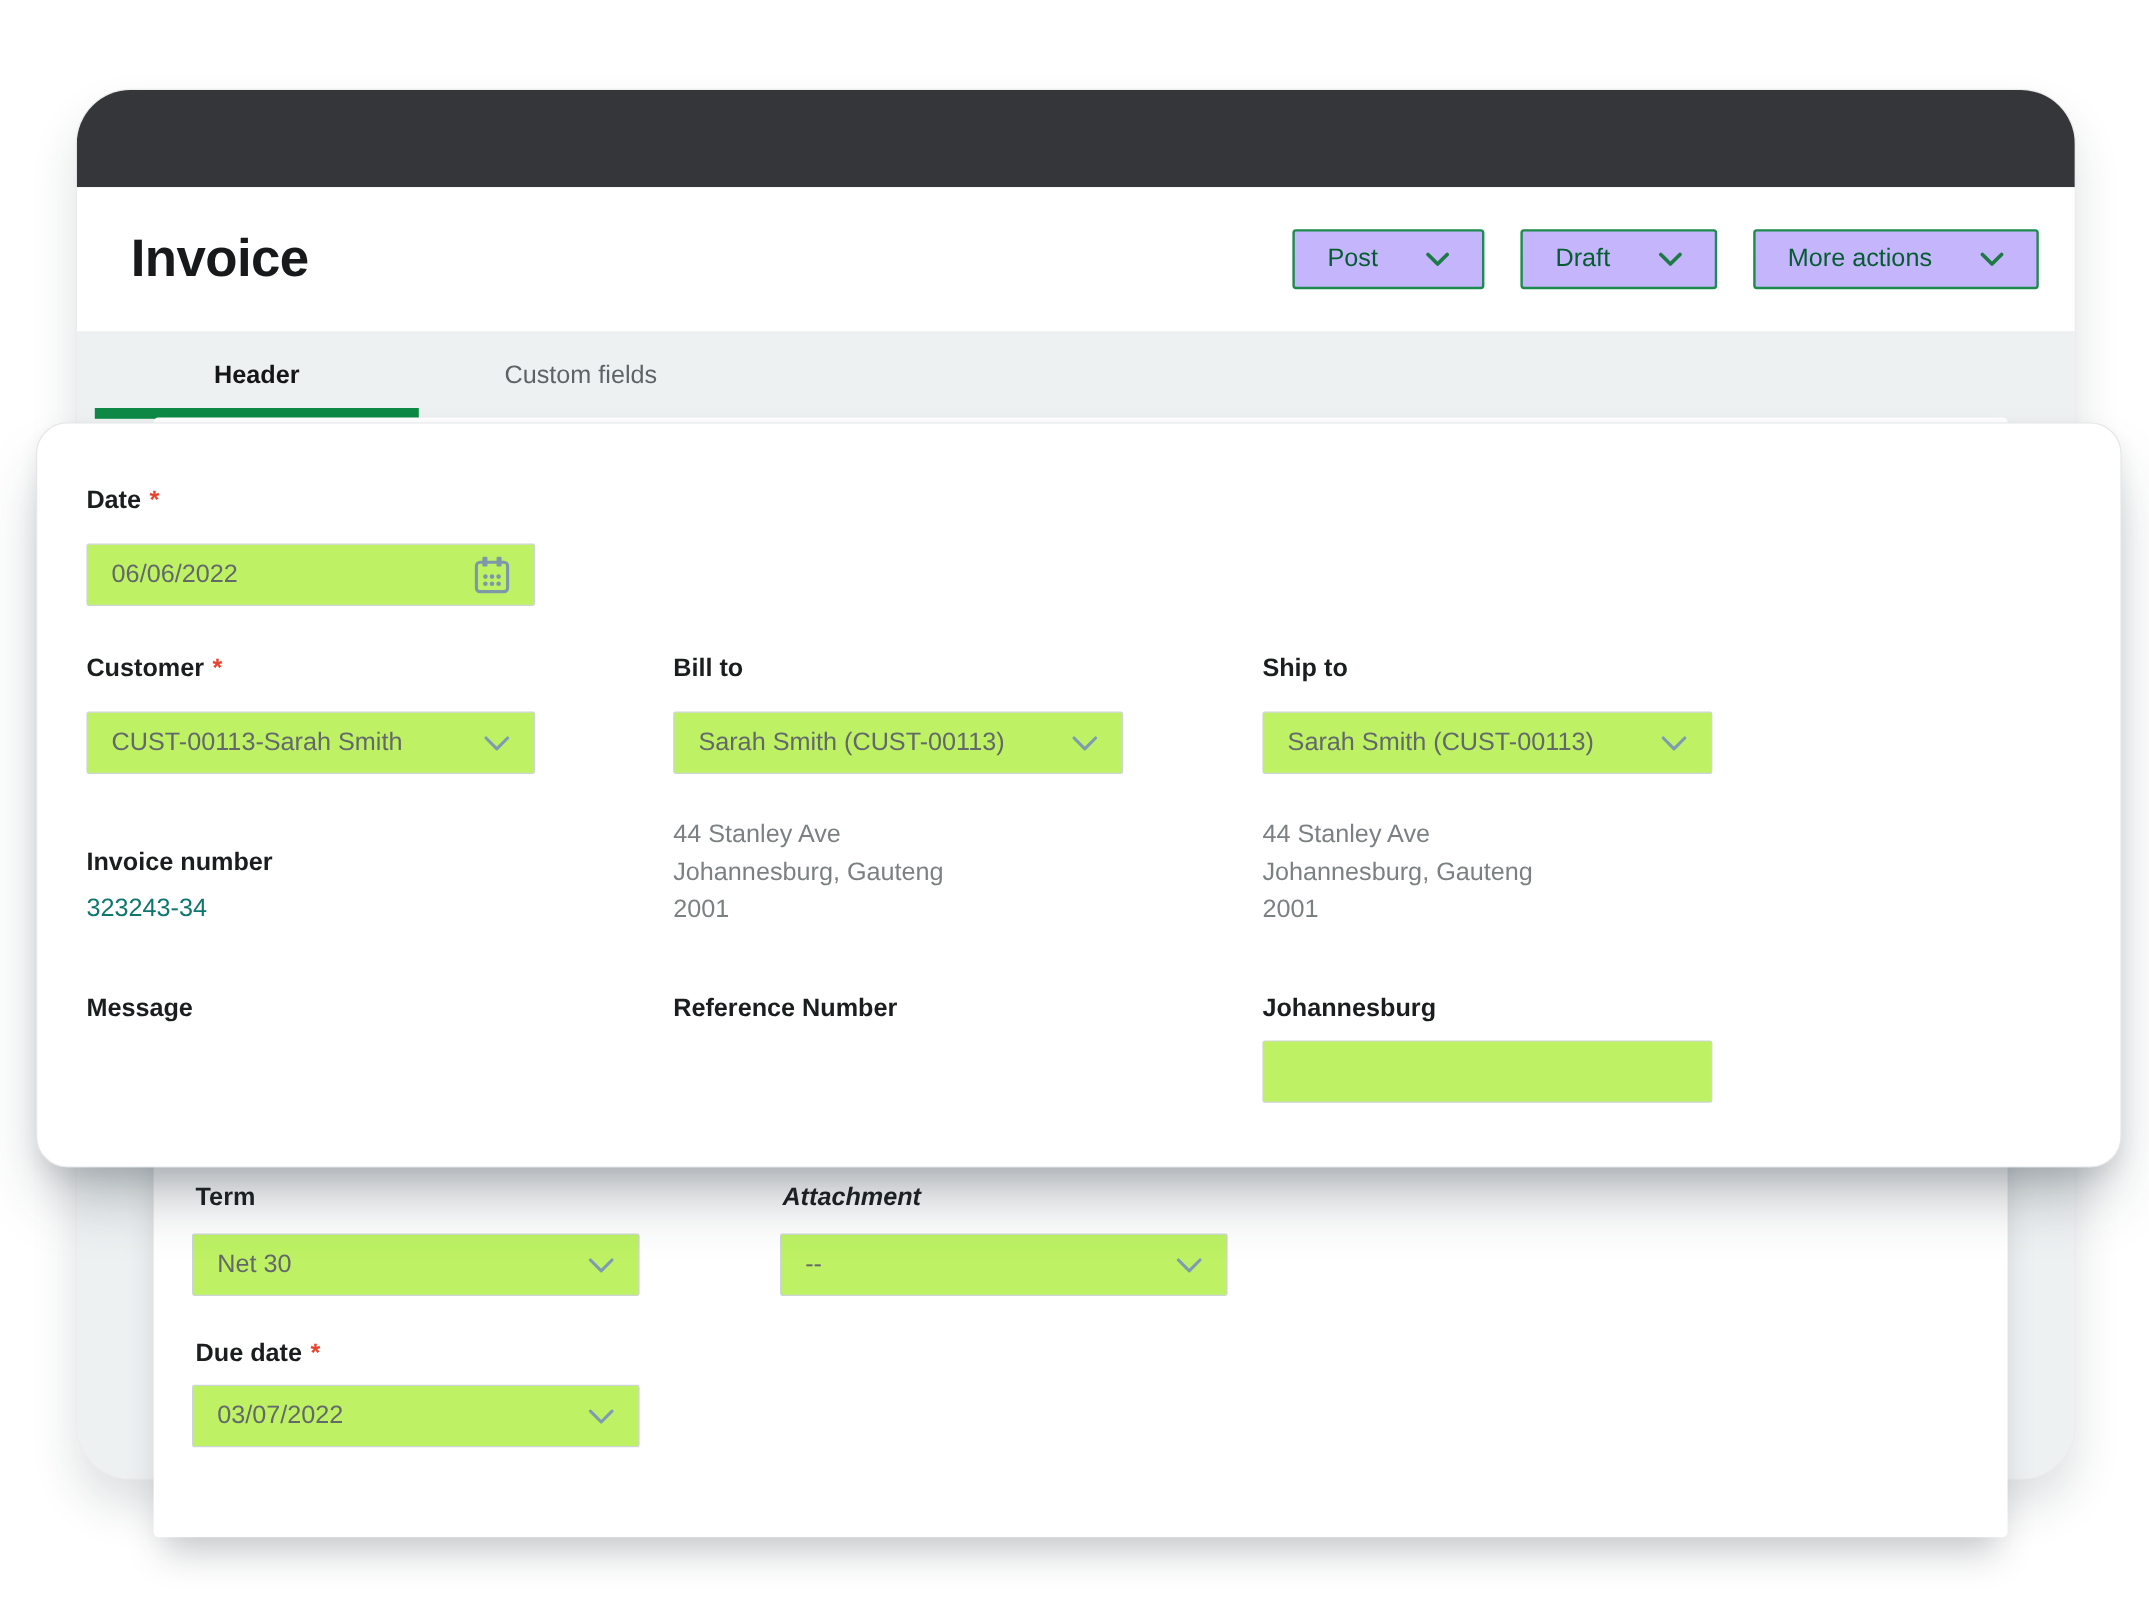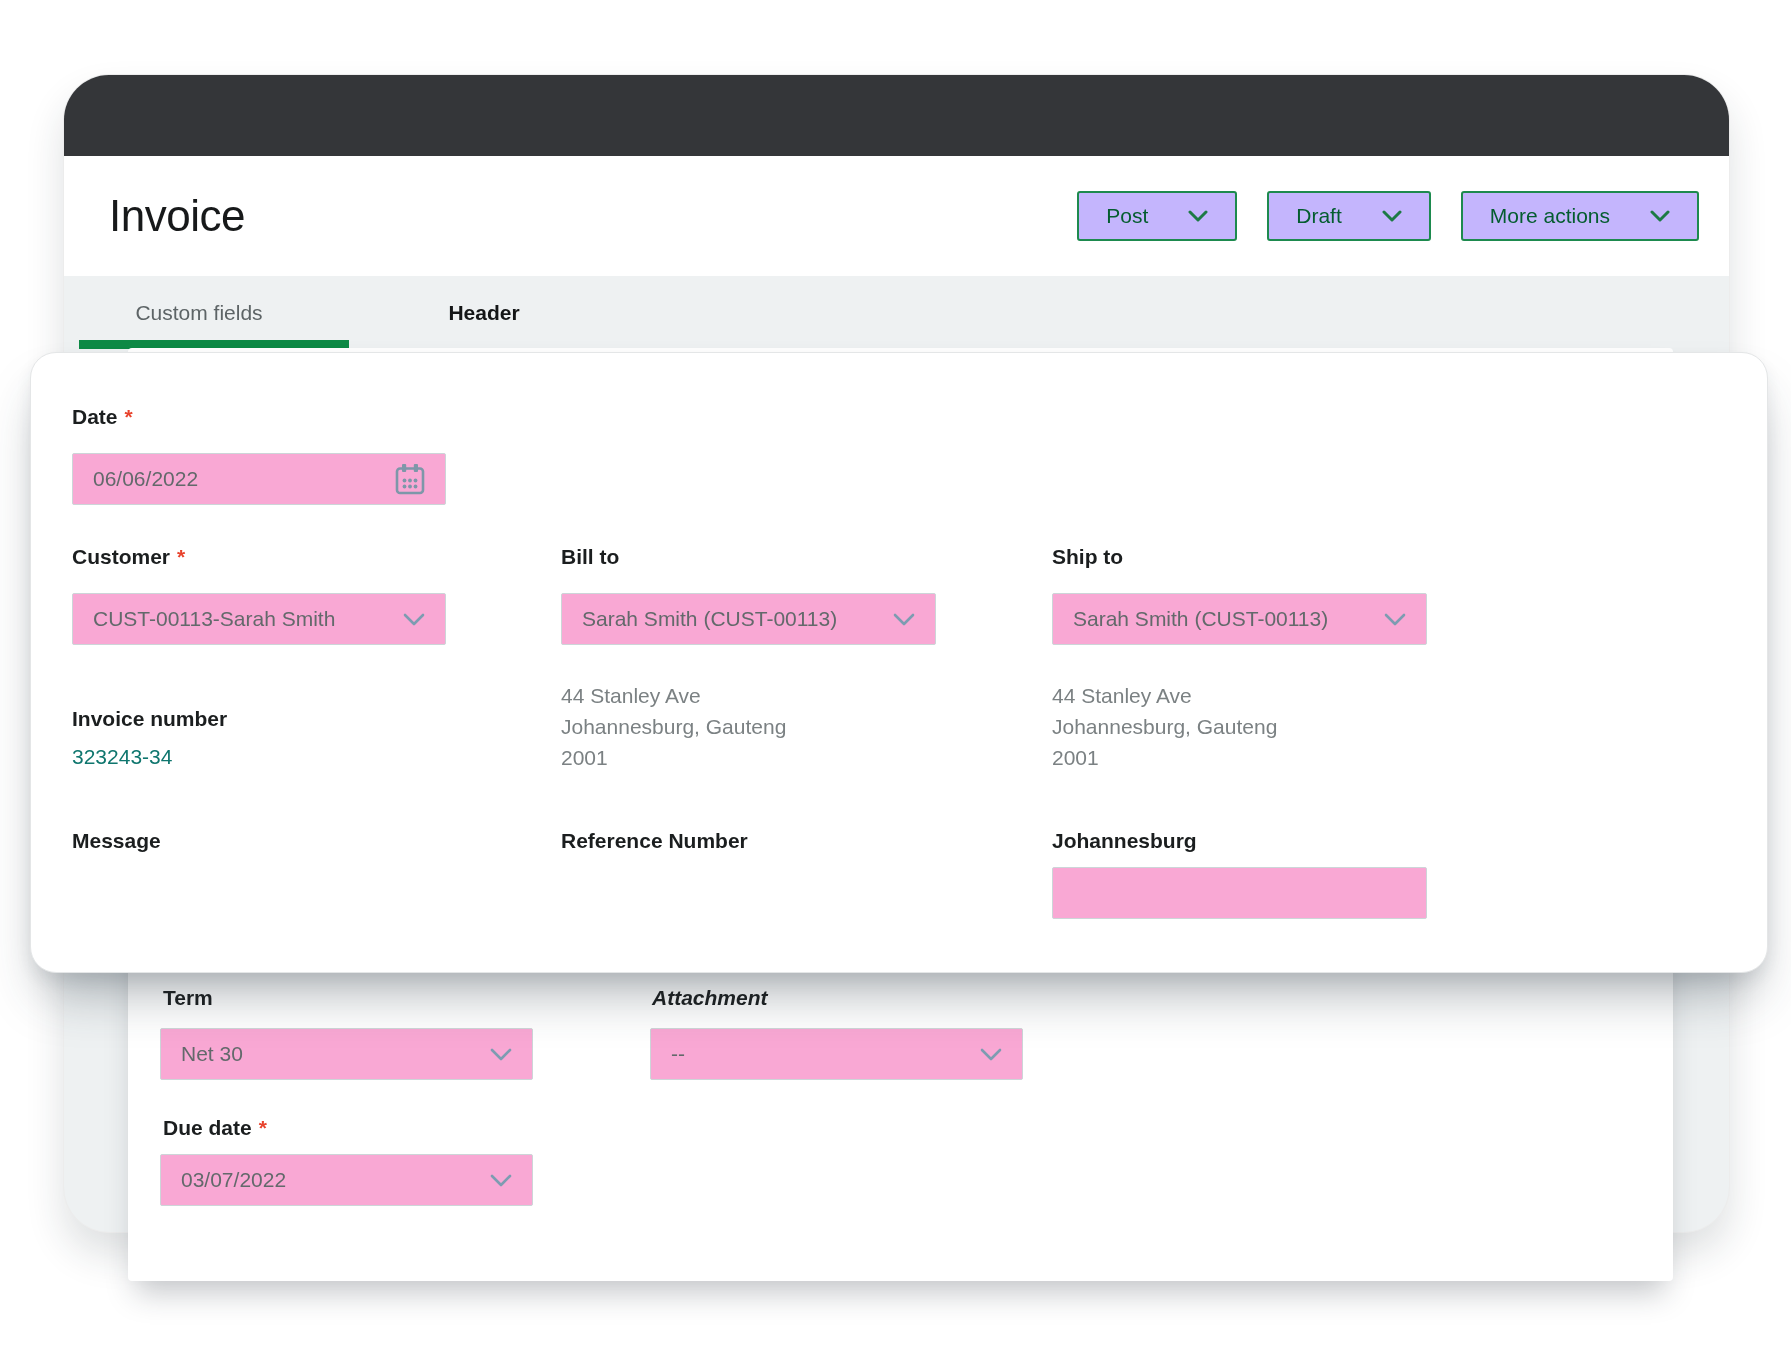--- a/index.html
+++ b/index.html
@@ -8,21 +8,21 @@
     font-family:"Liberation Sans","DejaVu Sans",sans-serif;
   }
   
   .window{
     position:absolute;left:63px;top:74px;width:1667px;height:1159px;
     background:#eef1f2;border:1px solid #ececec;border-radius:46px;
     box-shadow:0 22px 38px rgba(30,40,50,.14);z-index:1;overflow:hidden;box-sizing:border-box;
   }
   .win-bar{height:81px;background:#343639;}
   .win-titlerow{height:120px;background:#ffffff;display:flex;align-items:center;padding:0 30px 0 45px;}
-  .win-title{font-size:44px;font-weight:400;color:#17191a;letter-spacing:-0.5px;}
+  .win-title{font-size:44px;font-weight:700;color:#17191a;letter-spacing:-0.5px;}
   .win-actions{margin-left:auto;display:flex;gap:30px;}
   .abtn{
     height:50px;box-sizing:border-box;border:2px solid #1d8a4e;border-radius:3px;background:#c4b5fd;
     color:#045c2f;font-size:21px;display:inline-flex;align-items:center;gap:26px;padding:0 27px;cursor:pointer;
     font-family:inherit;
   }
   .abtn svg{display:block;}
   .win-tabbar{height:73px;background:#eef1f2;position:relative;display:flex;}
   .tab{width:270px;display:flex;align-items:center;justify-content:center;font-size:21px;color:#5d6466;cursor:pointer;}
   .tab.first{margin-left:15px;}
@@ -36,21 +36,21 @@
   
   .overlay{
     position:absolute;left:30px;top:352px;width:1738px;height:621px;background:#ffffff;
     border:1px solid #e4e6e7;border-radius:26px;z-index:3;box-sizing:border-box;
     box-shadow:0 32px 52px -14px rgba(40,52,62,.38),0 8px 16px rgba(40,52,62,.08);
   }
   
   .label{position:absolute;font-size:21px;font-weight:700;color:#1b1e1f;white-space:nowrap;}
   .req{color:#e8432d;margin-left:7px;}
   .field{
-    position:absolute;height:52px;box-sizing:border-box;background:#f9a8d4;border:1px solid #cdd5d8;
+    position:absolute;height:52px;box-sizing:border-box;background:#bef264;border:1px solid #cdd5d8;
     border-radius:2px;display:flex;align-items:center;justify-content:space-between;
     padding:0 20px;font-size:21px;color:#63696b;cursor:pointer;white-space:nowrap;
   }
   .field .fval{overflow:hidden;text-overflow:ellipsis;}
   .addr{position:absolute;font-size:21px;color:#7b8183;line-height:31px;white-space:nowrap;}
   .value{position:absolute;font-size:21px;color:#0f766e;white-space:nowrap;}
   .chev{flex:0 0 auto;margin-left:14px;display:flex;align-items:center;}
   .calbtn{flex:0 0 auto;margin-left:14px;display:flex;align-items:center;cursor:pointer;background:none;border:none;padding:0;}
 </style>
 </head>
@@ -85,22 +85,22 @@
           <span class="chev">
             <svg width="20" height="12" viewBox="0 0 20 12">
                 <polyline points="2,2 10,10 18,2" fill="none" stroke="#1c7a44" stroke-width="3" stroke-linecap="round" stroke-linejoin="round"></polyline>
               </svg>
           </span>
         </button>
       </div>
     </div>
 
     <div class="win-tabbar">
+      <div class="tab first active">Header</div>
       <div class="tab">Custom fields</div>
-      <div class="tab first active">Header</div>
       <div class="tab-underline"></div>
     </div>
   </div>
 
   <div class="paper">
 
     <div class="label" style="left:35px;top:638px;">
       <span>Term</span>
     </div>
     <div class="field" style="left:32px;top:680px;width:373px;">

